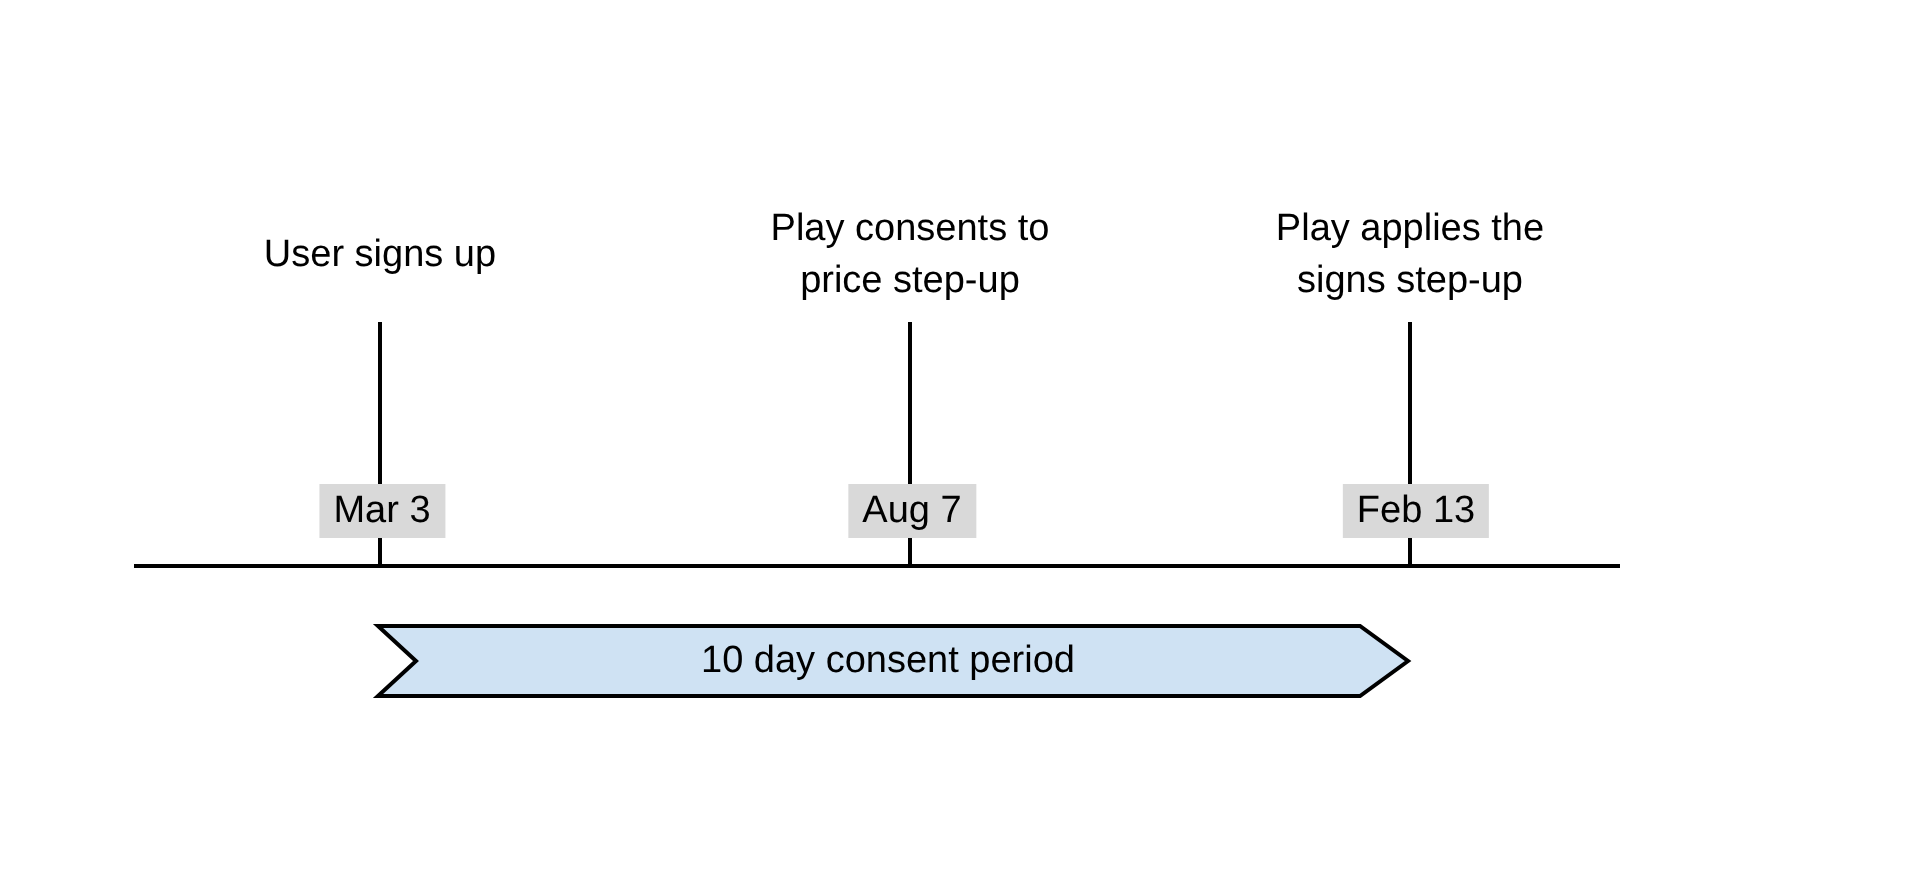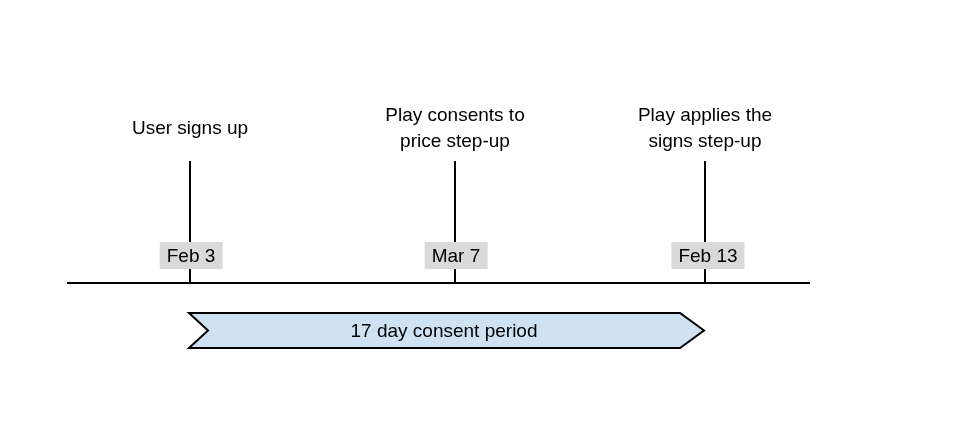--- a/index.html
+++ b/index.html
@@ -80,22 +80,22 @@
 price step-up</div>
   <div class="event-label t2">Play applies the
 signs step-up</div>
 
   <div class="tick t0"></div>
   <div class="tick t1"></div>
   <div class="tick t2"></div>
 
   <div class="axis"></div>
 
-  <div class="date-badge t0">Feb 3</div>
-  <div class="date-badge t1">Mar 7</div>
+  <div class="date-badge t0">Mar 3</div>
+  <div class="date-badge t1">Aug 7</div>
   <div class="date-badge t2">Feb 13</div>
 
   <svg class="banner-svg" viewBox="0 0 958 446">
     <polygon points="189,313 680,313 704,330.5 680,348 189,348 208,330.5"></polygon>
   </svg>
-  <div class="banner-label">17 day consent period</div>
+  <div class="banner-label">10 day consent period</div>
 
 </div>
 
 </body></html>

